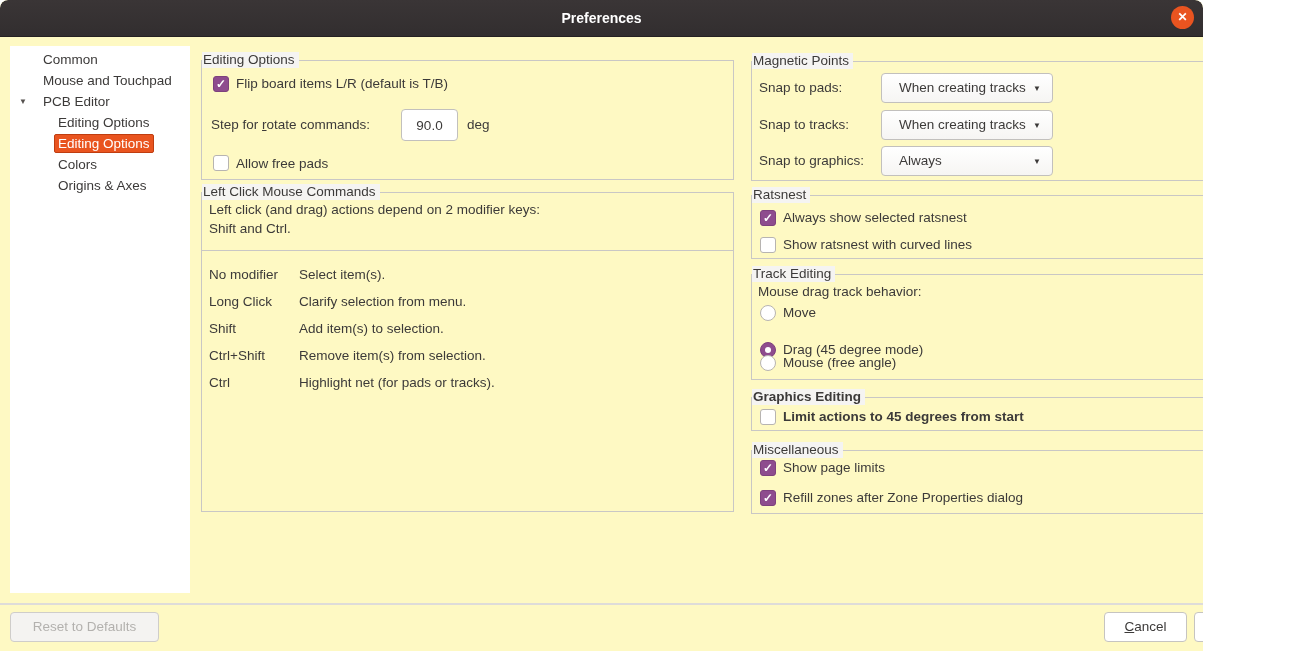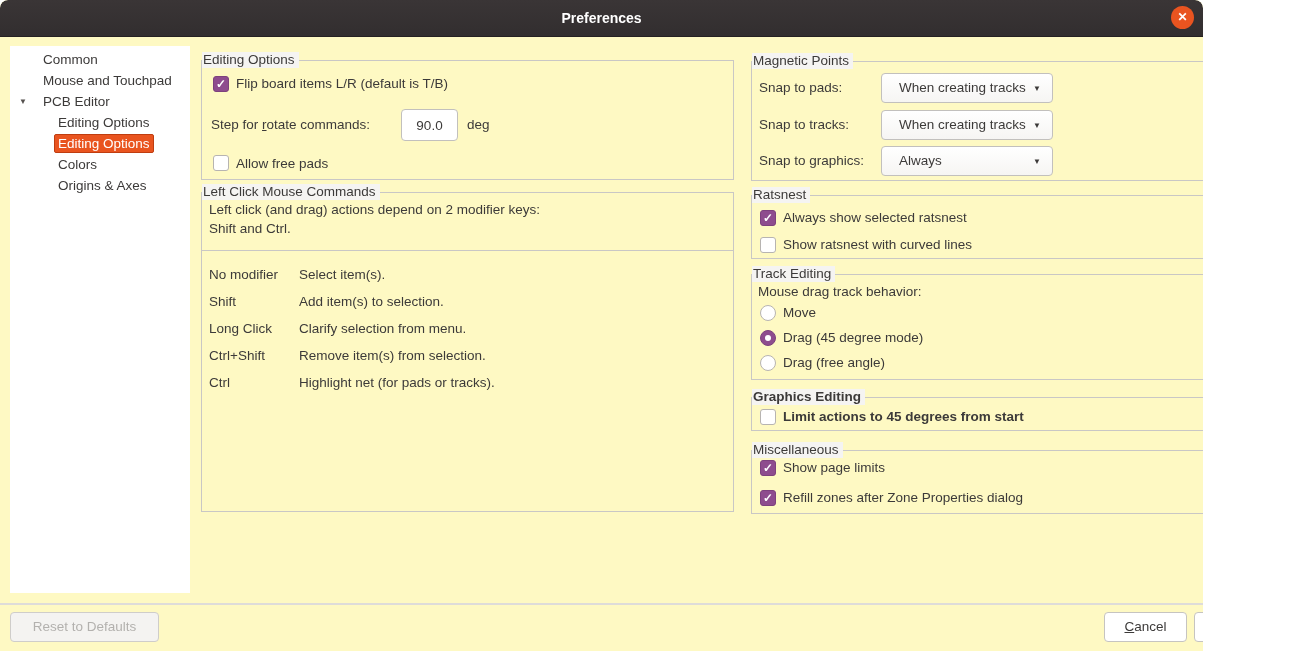--- a/index.html
+++ b/index.html
@@ -127,26 +127,26 @@
       <div>Left click (and drag) actions depend on 2 modifier keys:</div>
       <div>Shift and Ctrl.</div>
     </div>
 
     <div class="lc-table">
       <div class="lc-row">
         <span class="lc-mod">No modifier</span>
         <span>Select item(s).</span>
       </div>
       <div class="lc-row">
+        <span class="lc-mod">Long Click</span>
+        <span>Clarify selection from menu.</span>
+      </div>
+      <div class="lc-row">
         <span class="lc-mod">Shift</span>
         <span>Add item(s) to selection.</span>
-      </div>
-      <div class="lc-row">
-        <span class="lc-mod">Long Click</span>
-        <span>Clarify selection from menu.</span>
       </div>
       <div class="lc-row">
         <span class="lc-mod">Ctrl+Shift</span>
         <span>Remove item(s) from selection.</span>
       </div>
       <div class="lc-row">
         <span class="lc-mod">Ctrl</span>
         <span>Highlight net (for pads or tracks).</span>
       </div>
     </div>
@@ -187,29 +187,29 @@
   </div>
 
   <div class="group" style="left:751px;top:274px;width:532px;height:104px;">
     <span class="group-title">Track Editing</span>
     <span class="static" style="left:6px;top:9px;">Mouse drag track behavior:</span>
 
     <div class="check-row" style="left:8px;top:29px;">
       <span class="radio"></span>
       <span>Move</span>
     </div>
-    <div class="check-row" style="left:8px;top:54px;">
+    <div class="check-row" style="left:8px;top:66px;">
       <span class="radio selected">
           <span class="radio-dot"></span>
         </span>
       <span>Drag (45 degree mode)</span>
     </div>
     <div class="check-row" style="left:8px;top:79px;">
       <span class="radio"></span>
-      <span>Drag (free angle)</span>
+      <span>Mouse (free angle)</span>
     </div>
   </div>
 
   <div class="group" style="left:751px;top:397px;width:532px;height:32px;font-weight:bold;">
     <span class="group-title">Graphics Editing</span>
     <div class="check-row" style="left:8px;top:10px;">
       <span class="box"></span>
       <span>Limit actions to 45 degrees from start</span>
     </div>
   </div>

